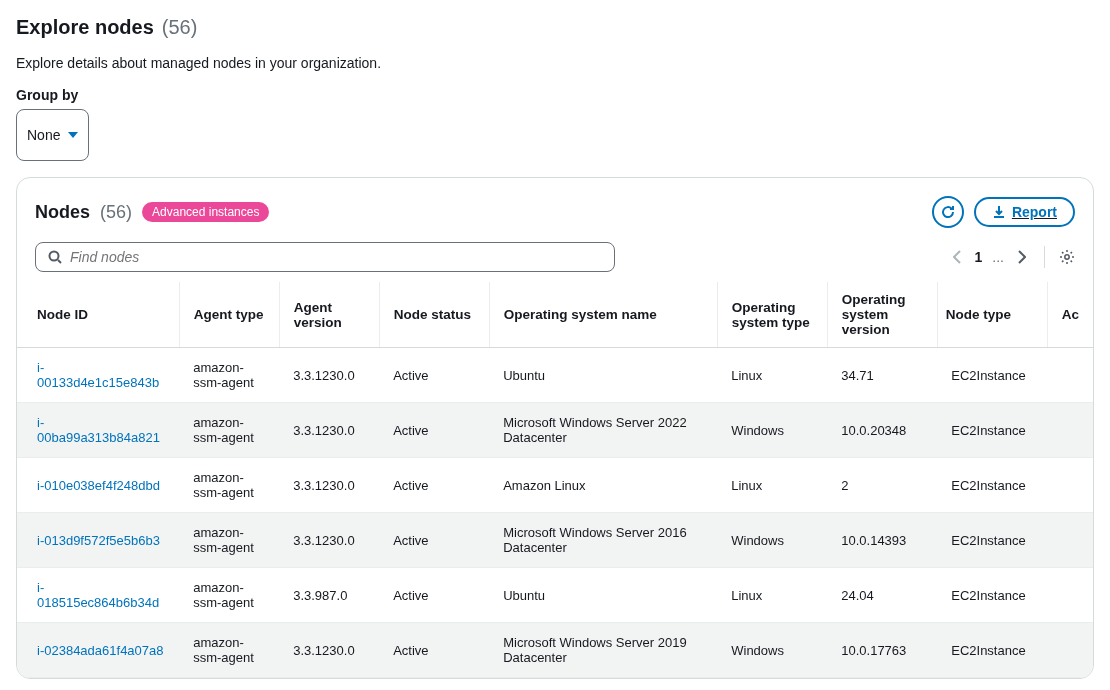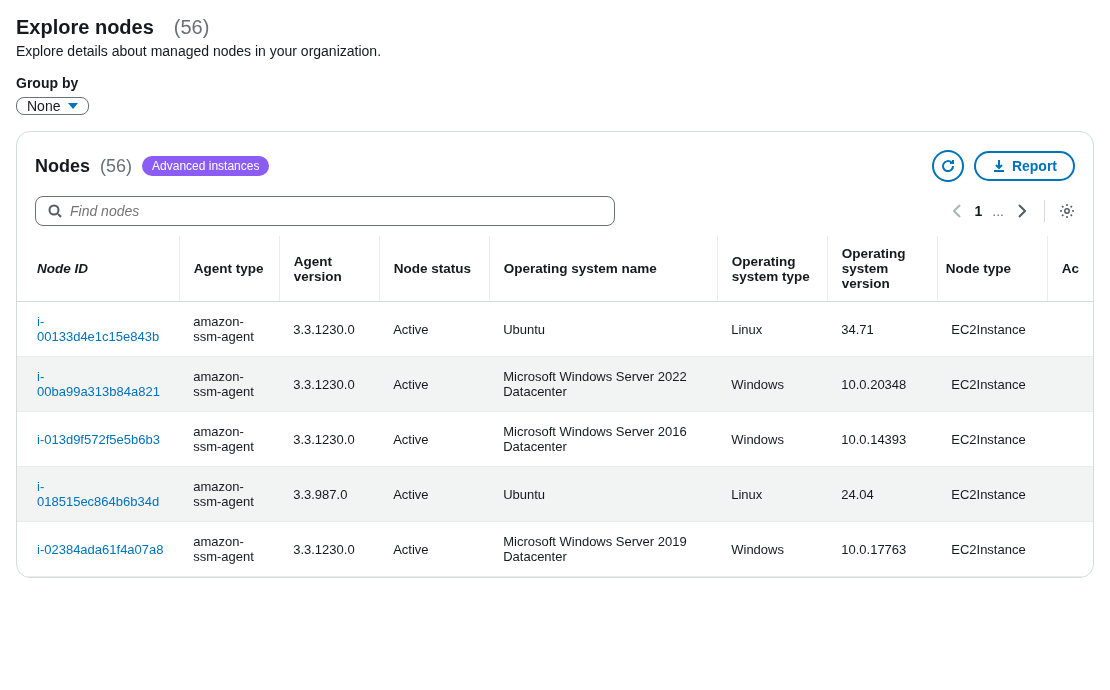--- a/index.html
+++ b/index.html
@@ -5,50 +5,50 @@
     * { box-sizing: border-box; margin: 0; padding: 0; }
     body {
       font-family: "Amazon Ember", "Helvetica Neue", Arial, sans-serif;
       font-size: 14px;
       color: #16191f;
       background: #fff;
       padding: 16px;
       width: 1110px;
     }
     .page-header { margin-bottom: 16px; }
-    .page-title-row { display: flex; align-items: flex-start; gap: 20px; margin-bottom: 4px; }
+    .page-title-row { display: flex; align-items: flex-start; gap: 8px; margin-bottom: 16px; }
     .page-title { font-size: 20px; font-weight: 700; }
     .page-count { font-size: 20px; color: #687078; font-weight: 400; }
     .page-subtitle { font-size: 14px; color: #16191f; }
     .groupby { margin-bottom: 16px; }
     .groupby-label { font-weight: 700; font-size: 14px; margin-bottom: 6px; display: block; }
     .select-wrap {
       display: inline-flex; align-items: center;
       border: 1px solid #687078; border-radius: 8px;
-      padding: 0 10px; cursor: pointer; background: #fff;
+      padding: 17px 10px; cursor: pointer; background: #fff;
     }
     .select-wrap .caret {
       margin-left: 8px; color: #0073bb;
     }
     .panel {
       border: 1px solid #d5dbdb; border-radius: 14px;
       padding: 18px 0 0 0; overflow: hidden;
     }
     .panel-header {
       display: flex; align-items: center; justify-content: space-between;
       padding: 0 18px 14px 18px;
     }
     .panel-title-wrap { display: flex; align-items: center; gap: 10px; }
     .panel-title { font-size: 18px; font-weight: 700; }
     .panel-count { font-size: 18px; color: #687078; }
     .badge {
-      background: #8b5cf6; color: #fff; font-size: 12px;
+      background: #ec4899; color: #fff; font-size: 12px;
       padding: 3px 10px; border-radius: 10px; font-weight: 500;
     }
-    .panel-actions { display: flex; align-items: center; gap: 10px; }
+    .panel-actions { display: flex; align-items: center; gap: 10px; text-decoration: underline; }
     .icon-btn {
       width: 32px; height: 32px; border: 2px solid #0073bb; border-radius: 50%;
       display: flex; align-items: center; justify-content: center;
       cursor: pointer; background: #fff; color: #0073bb;
     }
     .report-btn {
       border: 2px solid #0073bb; color: #0073bb; background: #fff;
       border-radius: 18px; padding: 5px 16px; font-weight: 700;
       display: flex; align-items: center; gap: 6px; cursor: pointer;
       font-size: 14px;
@@ -71,21 +71,21 @@
     .pager .pg-cur { font-weight: 700; color: #16191f; }
     .pager .sep { width: 1px; height: 22px; background: #d5dbdb; margin: 0 4px; }
     .gear { cursor: pointer; }
     table { width: 100%; border-collapse: collapse; }
     thead th {
       text-align: left; font-weight: 700; font-size: 13.5px;
       padding: 10px 14px; border-bottom: 1px solid #d5dbdb;
       vertical-align: middle; color: #16191f;
       border-left: 1px solid #eaeded;
     }
-    thead th:first-child { border-left: none; padding-left: 20px; font-style: italic; }
+    thead th:first-child { border-left: none; padding-left: 20px; }
     tbody td {
       padding: 12px 14px; font-size: 13px; vertical-align: middle;
       border-bottom: 1px solid #eaeded;
     }
     tbody tr:nth-child(even) { background: #f2f3f3; }
     tbody td:first-child { padding-left: 20px; }
     .node-link { color: #0073bb; cursor: pointer; }
     svg { display: block; }
   </style>
 </head>
@@ -202,20 +202,31 @@
           <td>amazon-ssm-agent</td>
           <td>3.3.1230.0</td>
           <td>Active</td>
           <td>Microsoft Windows Server 2022 Datacenter</td>
           <td>Windows</td>
           <td>10.0.20348</td>
           <td>EC2Instance</td>
           <td></td>
         </tr>
         <tr>
+          <td><a class="node-link">i-010e038ef4f248dbd</a></td>
+          <td>amazon-ssm-agent</td>
+          <td>3.3.1230.0</td>
+          <td>Active</td>
+          <td>Amazon Linux</td>
+          <td>Linux</td>
+          <td>2</td>
+          <td>EC2Instance</td>
+          <td></td>
+        </tr>
+        <tr>
           <td><a class="node-link">i-013d9f572f5e5b6b3</a></td>
           <td>amazon-ssm-agent</td>
           <td>3.3.1230.0</td>
           <td>Active</td>
           <td>Microsoft Windows Server 2016 Datacenter</td>
           <td>Windows</td>
           <td>10.0.14393</td>
           <td>EC2Instance</td>
           <td></td>
         </tr>

